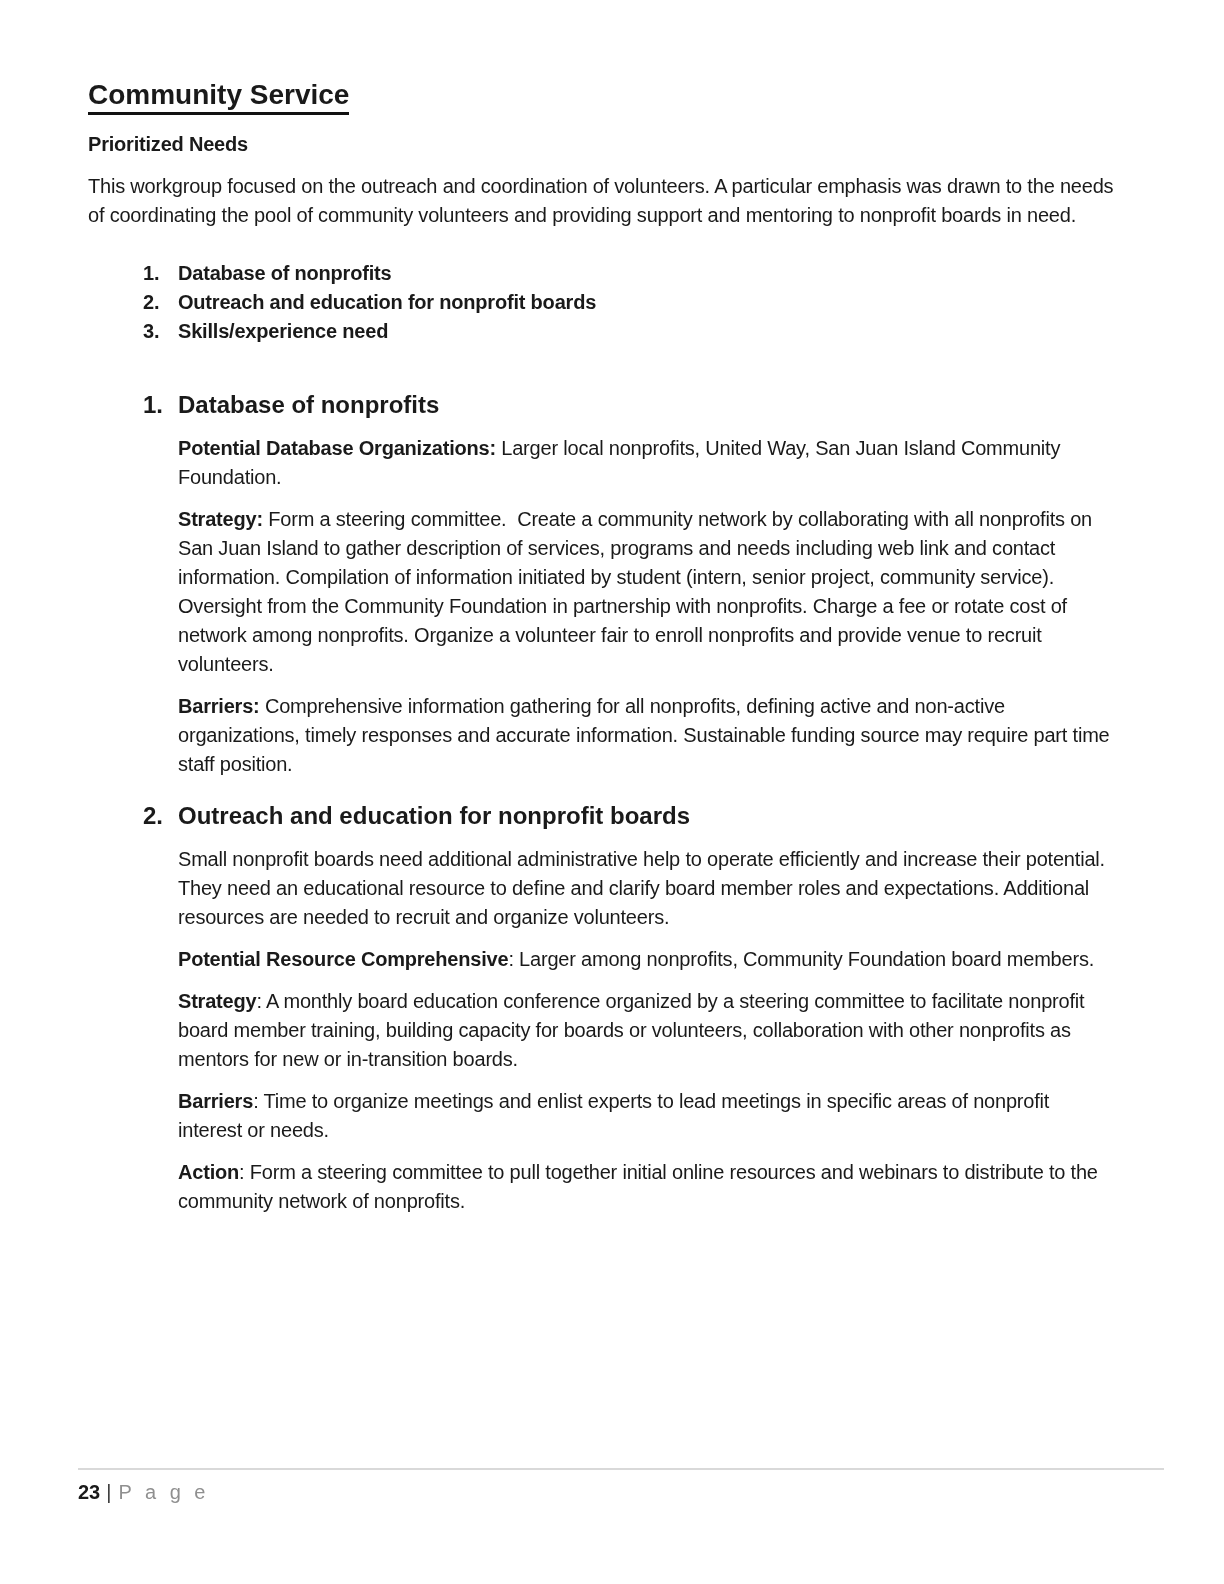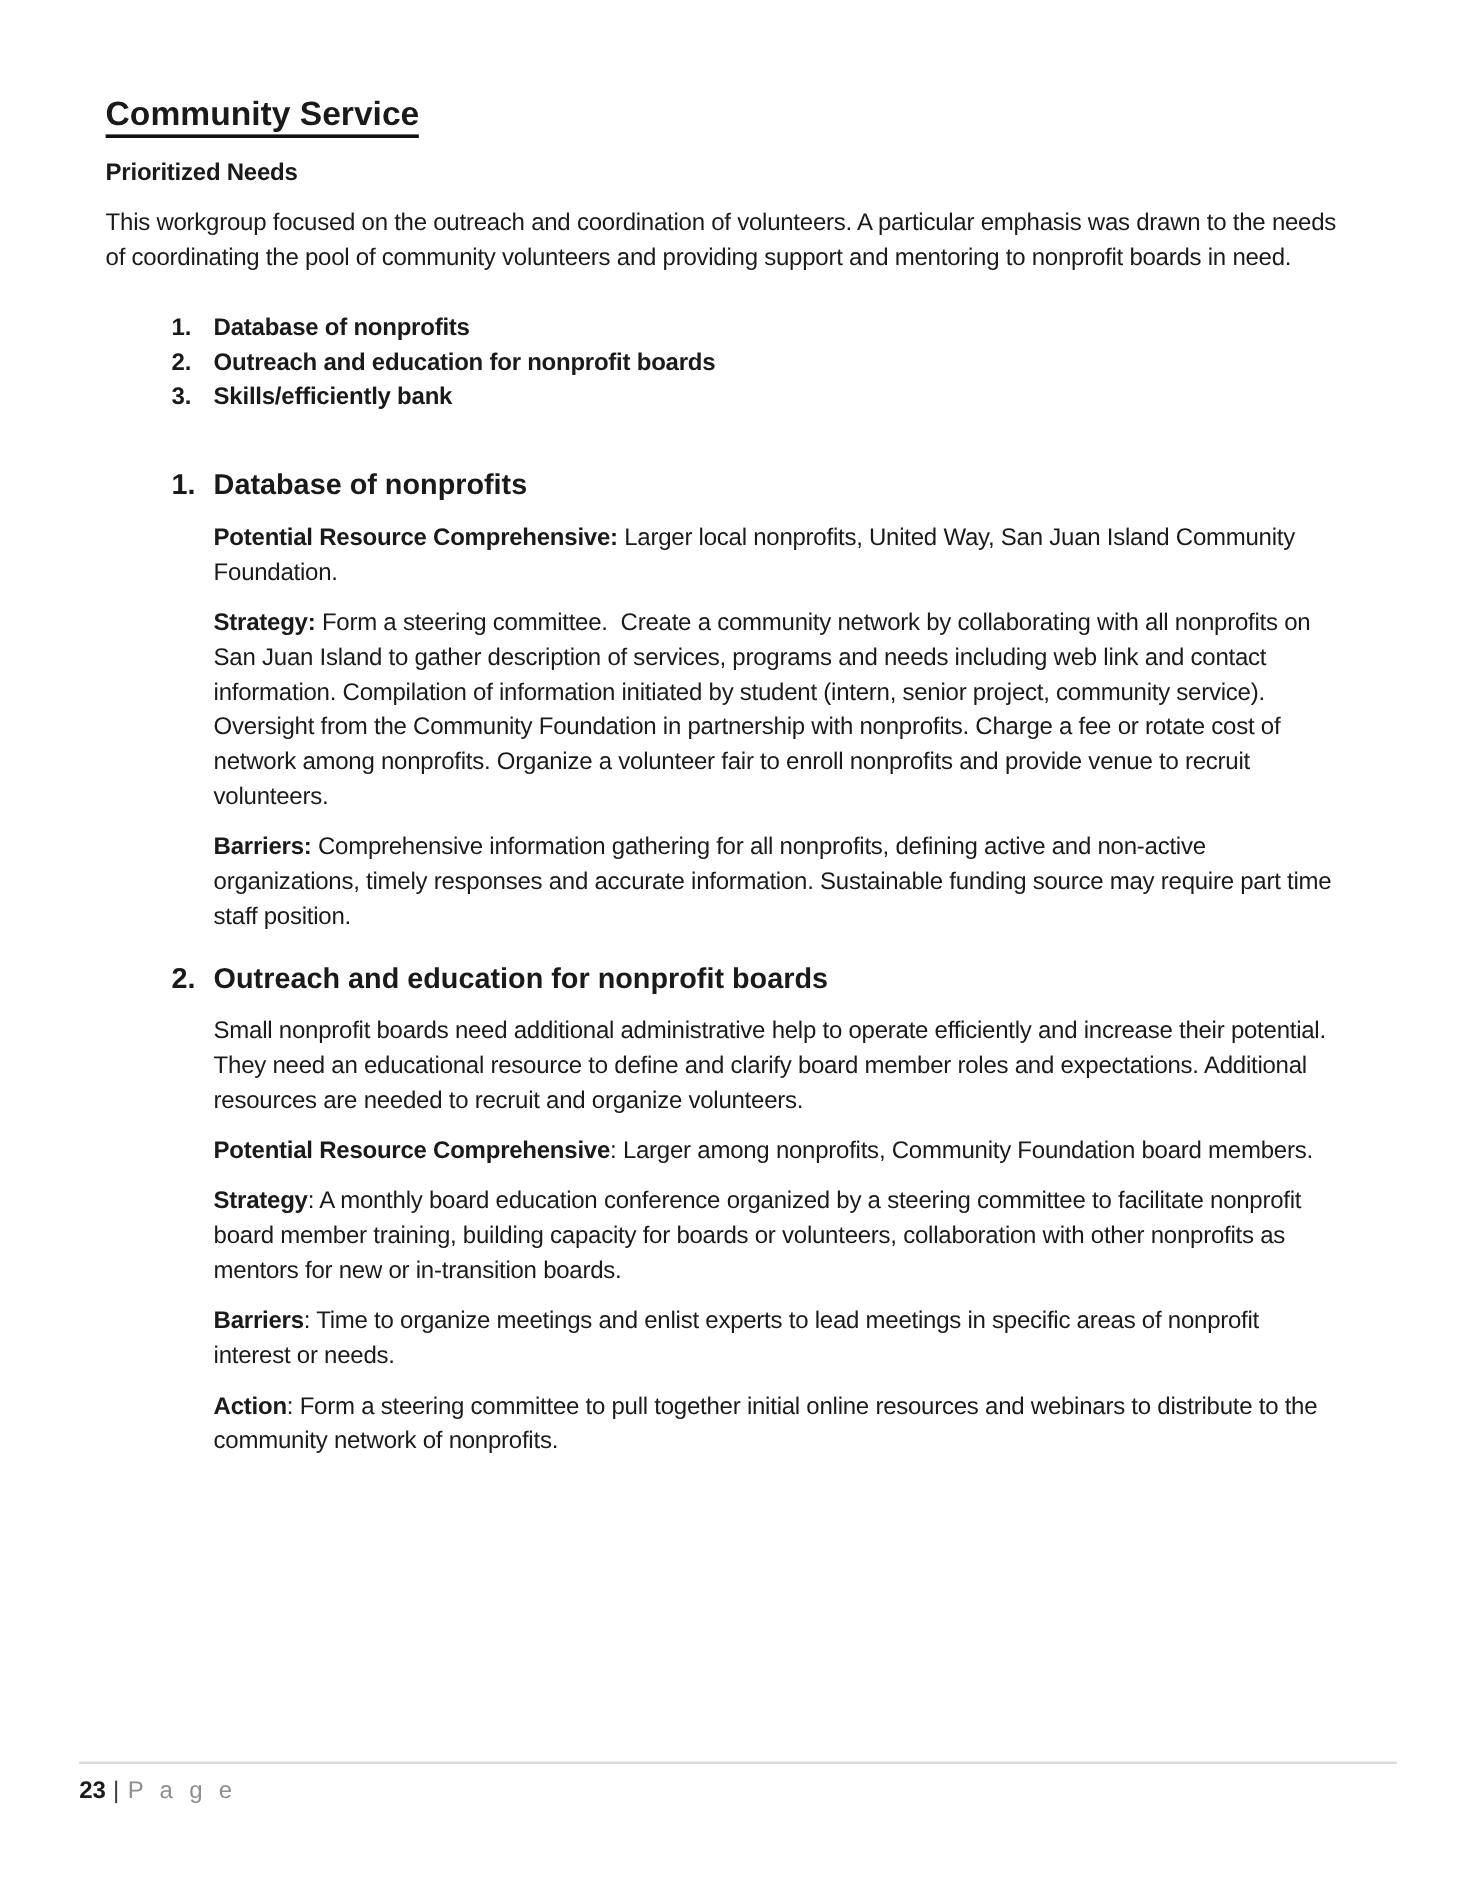--- a/index.html
+++ b/index.html
@@ -67,21 +67,21 @@
   .indent-para {
     font-size: 20px;
     line-height: 29px;
     letter-spacing: -0.2px;
     margin: 0 0 13px 0;
     margin-left: 90px;
     white-space: pre-wrap;
   }
   .footer {
     position: absolute;
-    left: 66px;
+    left: 78px;
     right: 60px;
     top: 1468px;
     border-top: 2px solid #d9d9d9;
     padding-top: 9px;
     font-size: 20px;
     line-height: 26px;
   }
   .footer .page-num {
     font-weight: bold;
     color: #1a1a1a;
@@ -110,31 +110,31 @@
     <div class="need-item">
       <span class="num">1.</span>
       <span>Database of nonprofits</span>
     </div>
     <div class="need-item">
       <span class="num">2.</span>
       <span>Outreach and education for nonprofit boards</span>
     </div>
     <div class="need-item">
       <span class="num">3.</span>
-      <span>Skills/efficiently bank</span>
+      <span>Skills/experience need</span>
     </div>
   </div>
 
   <div class="section-heading first">
     <span class="num">1.</span>
     <span>Database of nonprofits</span>
   </div>
 
 
-  <p class="indent-para"><span class="bold">Potential Resource Comprehensive:</span><span> Larger local nonprofits, United Way, San Juan Island Community Foundation.</span></p>
+  <p class="indent-para"><span class="bold">Potential Database Organizations:</span><span> Larger local nonprofits, United Way, San Juan Island Community Foundation.</span></p>
 
   <p class="indent-para"><span class="bold">Strategy:</span><span> Form a steering committee.  Create a community network by collaborating with all nonprofits on San Juan Island to gather description of services, programs and needs including web link and contact information. Compilation of information initiated by student (intern, senior project, community service). Oversight from the Community Foundation in partnership with nonprofits. Charge a fee or rotate cost of network among nonprofits. Organize a volunteer fair to enroll nonprofits and provide venue to recruit volunteers.</span></p>
 
   <p class="indent-para"><span class="bold">Barriers:</span><span> Comprehensive information gathering for all nonprofits, defining active and non-active organizations, timely responses and accurate information. Sustainable funding source may require part time staff position.</span></p>
 
 
   <div class="section-heading">
     <span class="num">2.</span>
     <span>Outreach and education for nonprofit boards</span>
   </div>

